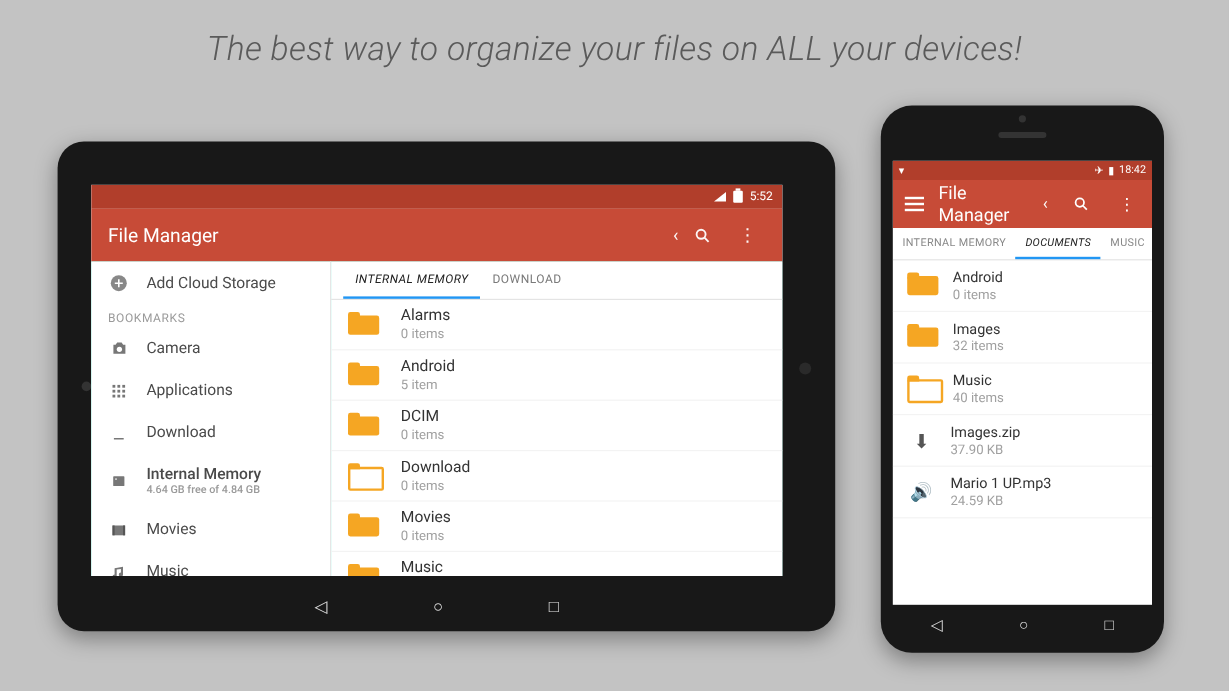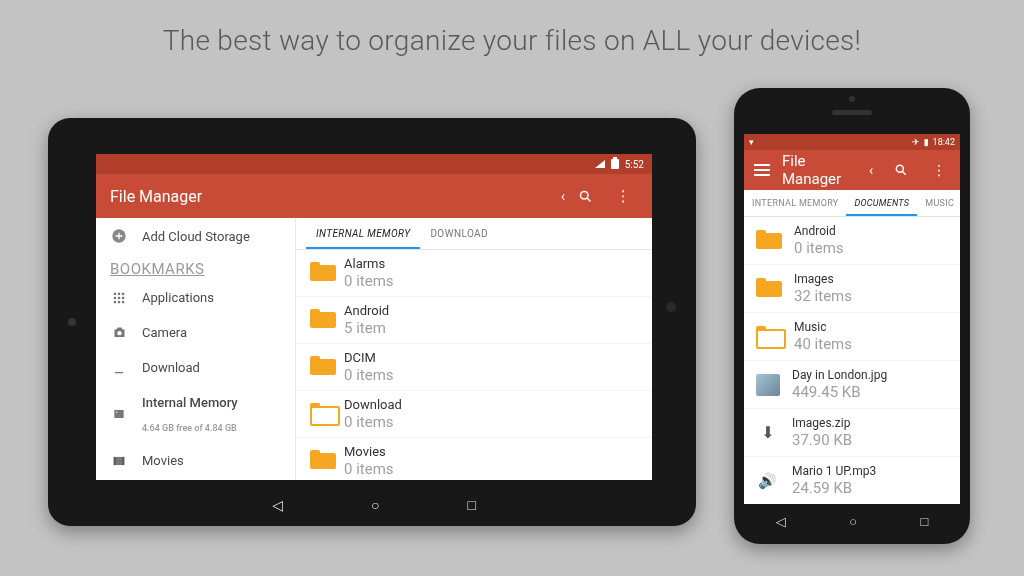--- a/index.html
+++ b/index.html
@@ -1,52 +1,52 @@
 <!DOCTYPE html>
 <html><head>
   <meta charset="utf-8">
   <style>
     * { margin: 0; padding: 0; box-sizing: border-box; font-family: Roboto, "Helvetica Neue", Arial, sans-serif; }
     body { background: #c3c3c3; width: 1024px; height: 576px; overflow: hidden; position: relative; }
     
-    .headline { text-align: center; padding: 24px 0 20px; font-size: 28px; font-weight: 300; color: #5a5a5a; letter-spacing: .3px;}
-    
-    
-    .tablet-frame { position: absolute; left: 48px; top: 118px; width: 648px; height: 408px; background: #181818; border-radius: 22px; box-shadow: 0 6px 18px rgba(0,0,0,.35); padding: 36px 44px 22px 48px; }
+    .headline { text-align: center; padding: 24px 0 20px; font-size: 28px; font-weight: 300; color: #5a5a5a; letter-spacing: .3px; font-style: italic;}
+    
+    
+    .tablet-frame { position: absolute; left: 48px; top: 118px; width: 648px; height: 408px; background: #181818; border-radius: 22px; box-shadow: 0 6px 18px rgba(0,0,0,.35); padding: 36px 44px 22px 28px; }
     .tablet-screen { width: 100%; height: 326px; background: #fff; position: relative; overflow: hidden; }
     .tablet-statusbar { height: 20px; background: #b13e2b; display:flex; justify-content:flex-end; align-items:center; color:#fff; font-size:10px; padding: 0 8px; gap:6px;}
     .tablet-statusbar .sig { width:0; height:0; border-style:solid; border-width:0 0 8px 10px; border-color:transparent transparent #fff transparent;}
     .tablet-statusbar .bat { width:8px; height:10px; background:#fff; border-radius:1px; position:relative;}
     .tablet-statusbar .bat::before{content:"";position:absolute;top:-2px;left:2px;width:4px;height:2px;background:#fff;}
     .tablet-toolbar { height: 44px; background: #c74b37; display:flex; align-items:center; padding: 0 14px; color:#fff;}
     .tablet-toolbar .title { font-size: 16px; font-weight:400; flex:1;}
     .tablet-toolbar .tb-icon { width:30px; text-align:center; font-size:15px; opacity:.95;}
     
     .tablet-body { display:flex; height: calc(100% - 64px); background: #5eead4;}
     .sidebar { width: 200px; background:#fff; border-right:1px solid #e6e6e6; overflow:hidden;}
     .side-row { display:flex; align-items:center; padding: 10px 14px; gap:14px; color:#4a4a4a; font-size:13px;}
     .side-row .ico { width:18px; color:#6f6f6f; display:flex; justify-content:center;}
     .side-row.sel { font-weight:500;}
-    .side-row .sub { font-size:9px; color:#9a9a9a; margin-top:13px;}
-    .side-header { font-size:15px; color:#9a9a9a; padding: 6px 14px 2px; letter-spacing:.5px;text-decoration:underline;}
+    .side-row .sub { font-size:9px; color:#9a9a9a; margin-top:1px;}
+    .side-header { font-size:10px; color:#9a9a9a; padding: 6px 14px 2px; letter-spacing:.5px;}
     
     .panel { flex:1; background:#fff; margin-left: 0; }
     .tabs { display:flex; border-bottom:1px solid #e4e4e4; padding: 0 10px;}
     .tab { font-size:10px; color:#7a7a7a; padding: 10px 10px 8px; letter-spacing:.4px;}
     .tab.active { color:#222; border-bottom:2px solid #2196f3;font-style:italic;}
     .list { }
-    .f-row { display:flex; align-items:center; padding: 6px 14px; gap: 8px; border-bottom:1px solid #f3f3f3;}
+    .f-row { display:flex; align-items:center; padding: 6px 14px; gap: 18px; border-bottom:1px solid #f3f3f3;}
     .f-row .folder-icon { width:26px; height:22px; position:relative;}
     .f-row .folder-icon::before{content:"";position:absolute;top:3px;left:0;width:100%;height:16px;border-radius:2px;}
     .f-row .folder-icon::after{content:"";position:absolute;top:0;left:0;width:10px;height:5px;border-radius:2px 2px 0 0;}
     .folder-solid::before,.folder-solid::after{background:#f5a623;}
     .folder-outline::before{background:#fff;border:2px solid #f5a623;}
     .folder-outline::after{background:#f5a623;}
     .f-row .name { font-size:13px; color:#333;}
-    .f-row .sub { font-size:15px; color:#a0a0a0; margin-top:1px;}
+    .f-row .sub { font-size:11px; color:#a0a0a0; margin-top:1px;}
     
     .tablet-nav { height: 34px; display:flex; justify-content:center; align-items:center; gap: 88px; color:#e0e0e0; margin-top: 8px;}
     .tablet-nav span { font-size: 14px;}
     .tablet-camera { position:absolute; left: 20px; top: 50%; width: 8px; height:8px; background:#333; border-radius:50%; transform:translateY(-50%);}
     .tablet-dot { position:absolute; right: 20px; top: 45%; width: 10px; height:10px; background:#2a2a2a; border-radius:50%;}
     
     
     .phone-frame { position: absolute; right: 54px; top: 88px; width: 236px; height: 456px; background:#181818; border-radius: 26px; box-shadow: 0 6px 18px rgba(0,0,0,.35); padding: 46px 10px 40px;}
     .phone-speaker { position:absolute; top:22px; left:50%; transform:translateX(-50%); width:40px; height:5px; background:#333; border-radius:3px;}
     .phone-cam { position:absolute; top:8px; left:50%; transform:translateX(-50%); width:6px; height:6px; background:#333; border-radius:50%;}
@@ -104,45 +104,45 @@
             <svg width="16" height="16" viewBox="0 0 24 24" fill="#888">
                 <circle cx="12" cy="12" r="10"></circle>
                 <path d="M12 7v10M7 12h10" stroke="#fff" stroke-width="2"></path>
               </svg>
           </span>
           <span>Add Cloud Storage</span>
         </div>
         <div class="side-header">BOOKMARKS</div>
         <div class="side-row">
           <span class="ico">
+              <svg width="15" height="15" viewBox="0 0 24 24" fill="#777">
+                <path d="M4 7h3l2-3h6l2 3h3v12H4z"></path>
+                <circle cx="12" cy="13" r="3.5" fill="#fff"></circle>
+              </svg>
+            </span>
+          <span>Camera</span>
+        </div>
+        <div class="side-row">
+          <span class="ico">
               <svg width="14" height="14" viewBox="0 0 24 24" fill="#777">
                 <rect x="3" y="3" width="4" height="4"></rect>
                 <rect x="10" y="3" width="4" height="4"></rect>
                 <rect x="17" y="3" width="4" height="4"></rect>
                 <rect x="3" y="10" width="4" height="4"></rect>
                 <rect x="10" y="10" width="4" height="4"></rect>
                 <rect x="17" y="10" width="4" height="4"></rect>
                 <rect x="3" y="17" width="4" height="4"></rect>
                 <rect x="10" y="17" width="4" height="4"></rect>
                 <rect x="17" y="17" width="4" height="4"></rect>
               </svg>
             </span>
           <span>Applications</span>
         </div>
         <div class="side-row">
           <span class="ico">
-              <svg width="15" height="15" viewBox="0 0 24 24" fill="#777">
-                <path d="M4 7h3l2-3h6l2 3h3v12H4z"></path>
-                <circle cx="12" cy="13" r="3.5" fill="#fff"></circle>
-              </svg>
-            </span>
-          <span>Camera</span>
-        </div>
-        <div class="side-row">
-          <span class="ico">
               <svg width="14" height="14" viewBox="0 0 24 24" fill="#777">
                 <path d="M12 3v10l-4-4 4 4 4-4-4 4M5 19h14v2H5z"></path>
               </svg>
             </span>
           <span>Download</span>
         </div>
         <div class="side-row sel">
           <span class="ico">
               <svg width="14" height="14" viewBox="0 0 24 24" fill="#777">
                 <rect x="4" y="5" width="16" height="14" rx="1"></rect>
@@ -284,27 +284,20 @@
           </div>
         </div>
       <div class="f-row">
           <span class="folder-icon folder-outline"></span>
           <div>
             <div class="name">Music</div>
             <div class="sub">40 items</div>
           </div>
         </div>
       <div class="f-row">
-          <span class="thumb"></span>
-          <div>
-            <div class="name">Day in London.jpg</div>
-            <div class="sub">449.45 KB</div>
-          </div>
-        </div>
-      <div class="f-row">
           <span class="dl-icon">⬇</span>
           <div>
             <div class="name">Images.zip</div>
             <div class="sub">37.90 KB</div>
           </div>
         </div>
       <div class="f-row">
           <span class="snd-icon">🔊</span>
           <div>
             <div class="name">Mario 1 UP.mp3</div>

